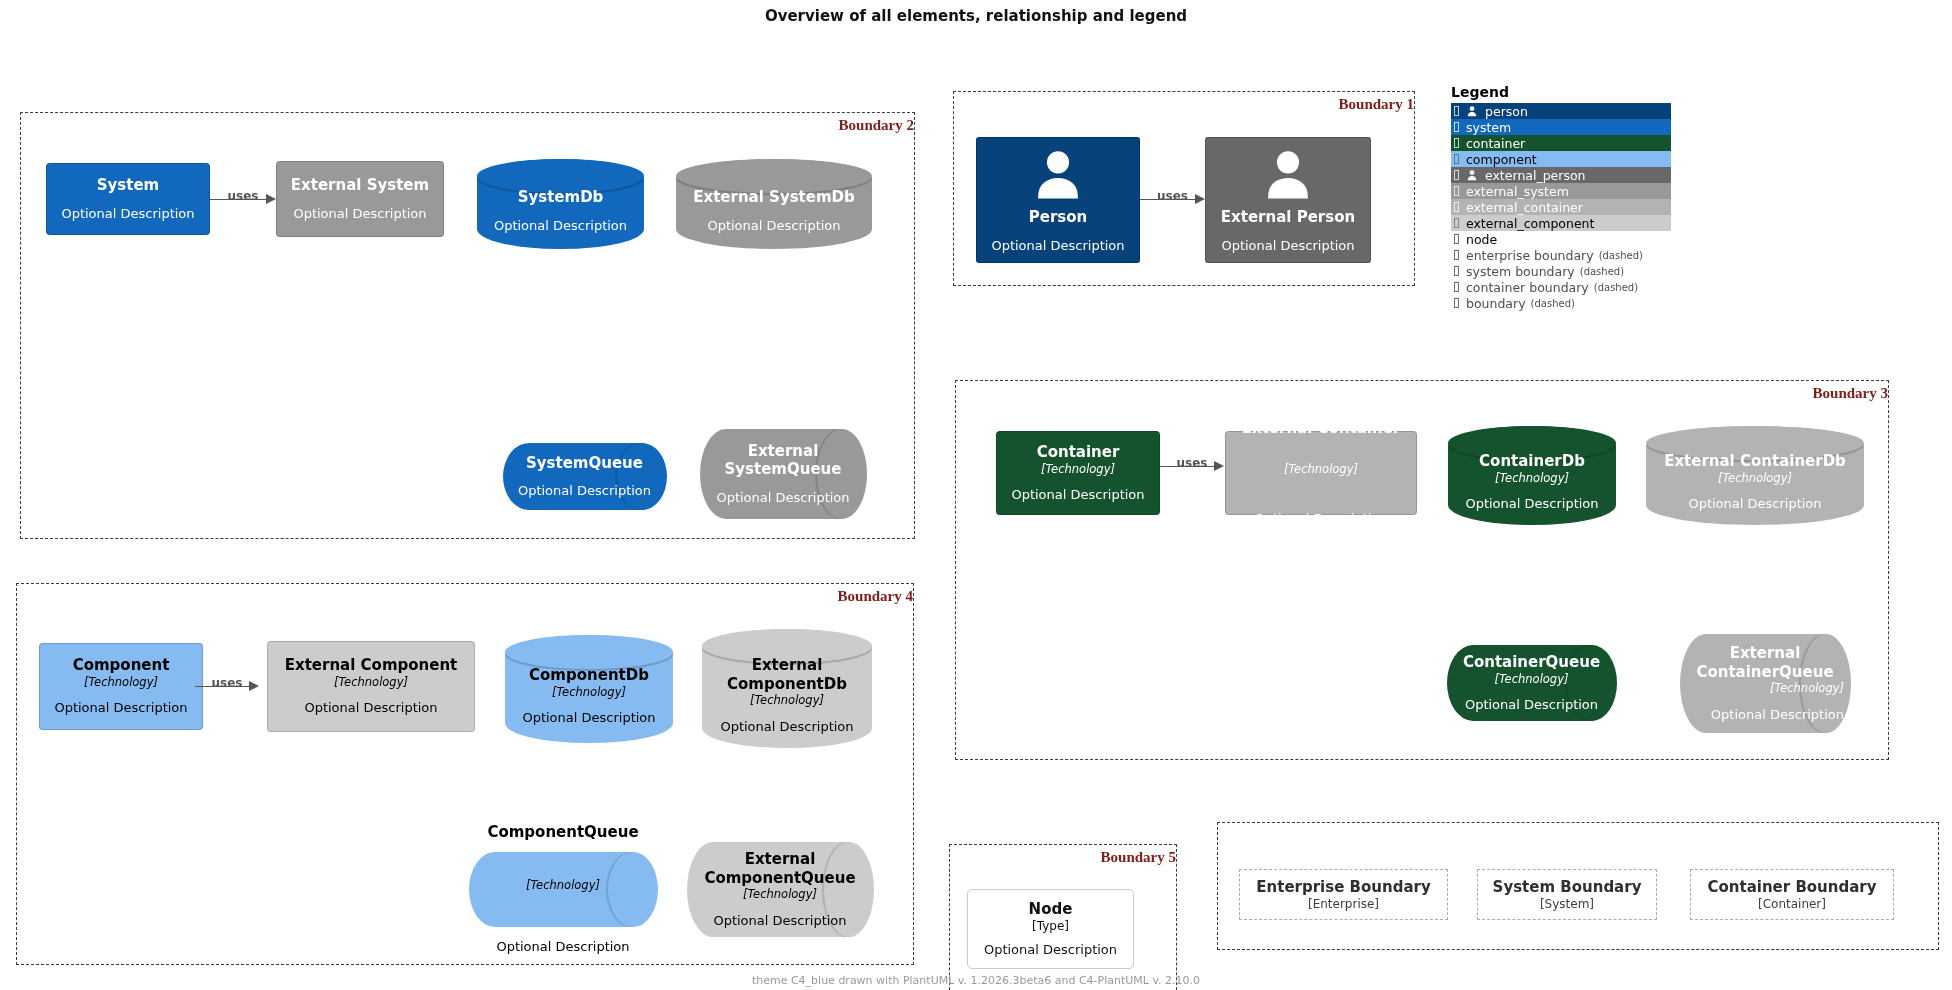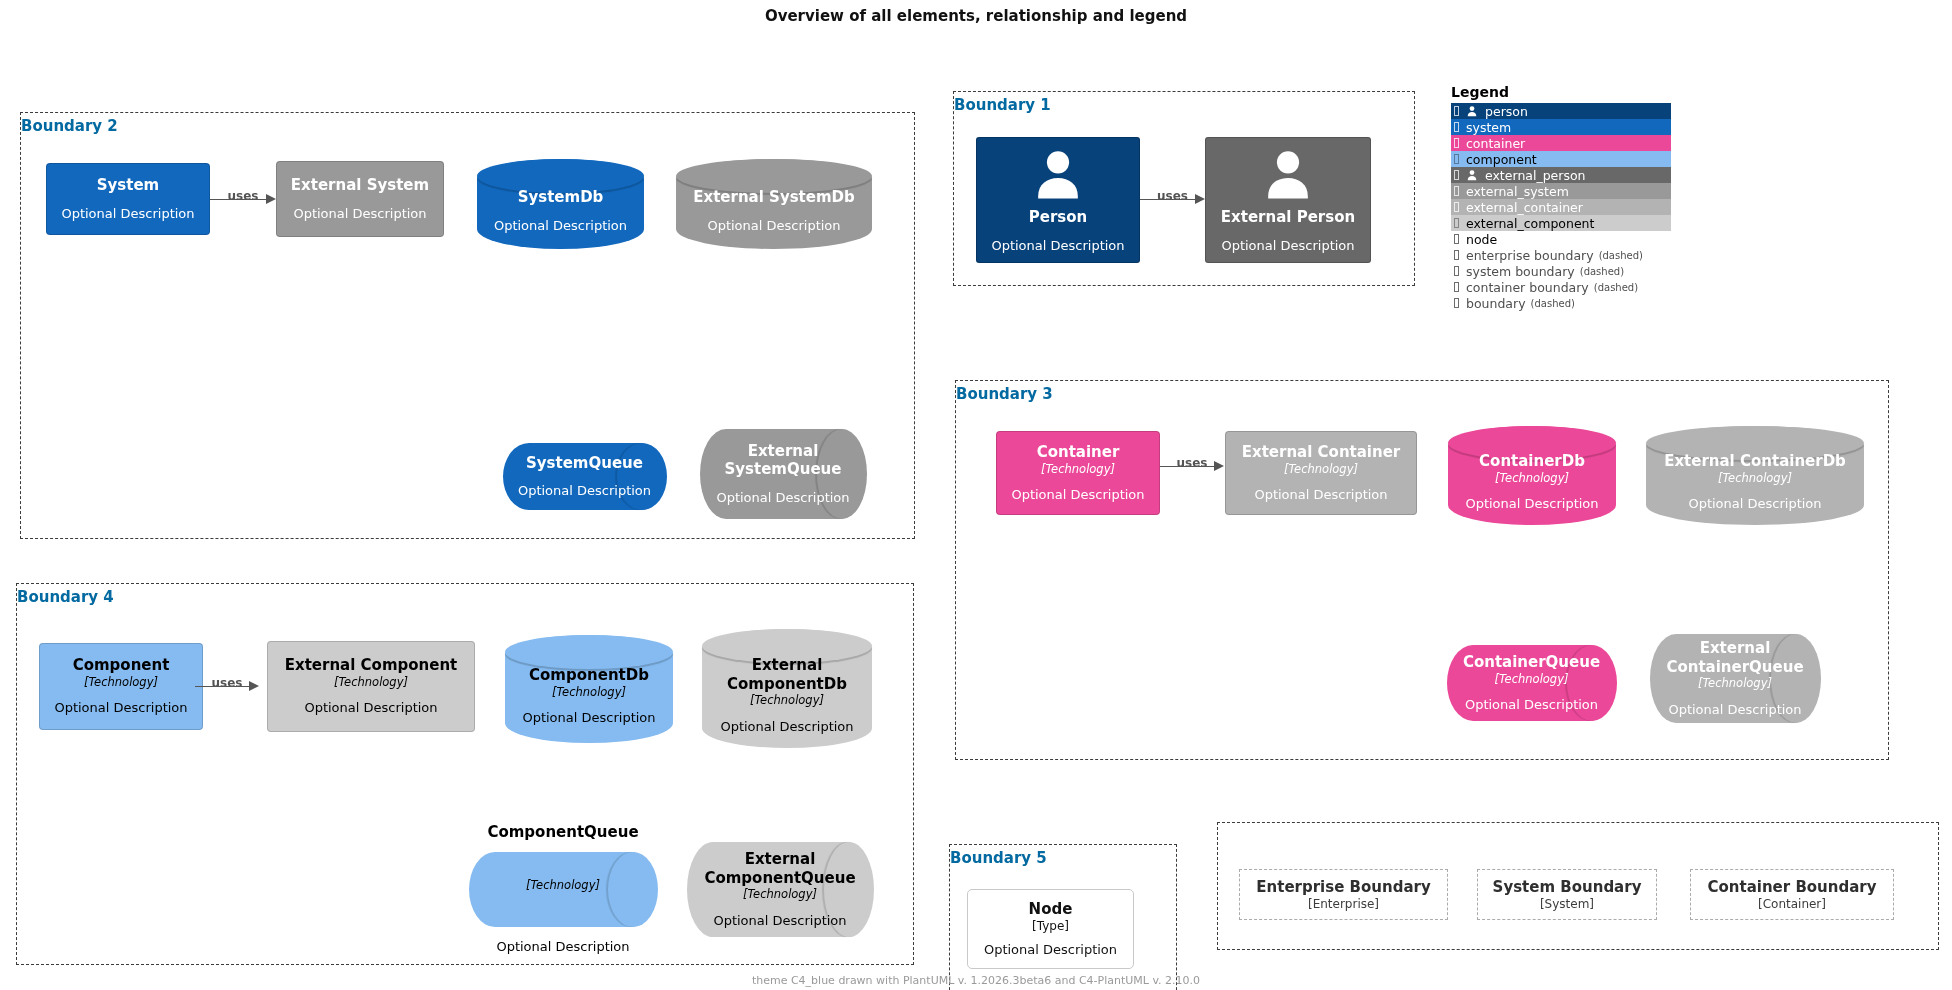--- a/index.html
+++ b/index.html
@@ -17,22 +17,22 @@
   .footer {
     position:absolute; top:974px; left:0; width:1952px; text-align:center;
     font-size:11px; color:#9a9a9a;
   }
 
   
   .boundary {
     position:absolute; border:1.5px dashed #3b3b3b;
   }
   .b-title {
-    position:absolute; top:4px; left:0; right:0; text-align:left;
-    font-weight:bold; font-size:15px; color:#0369a1;
+    position:absolute; top:4px; left:0; right:0; text-align:right;
+    font-weight:bold; font-size:15px; color:#7f1d1d;font-family:Liberation Serif, serif;
   }
   .mini-boundary {
     position:absolute; border:1.2px dashed #ababab;
     display:flex; flex-direction:column; align-items:center; justify-content:center;
     text-align:center; color:#2f2f2f; background:#fff;
   }
   .mini-boundary .name { font-weight:bold; font-size:15px; line-height:1.3; }
   .mini-boundary .tech { font-size:12px; color:#3c3c3c; }
 
   
@@ -60,21 +60,21 @@
     border-radius:50%; background:inherit;
     box-shadow:-2px 0 1px rgba(0,0,0,0.14); z-index:0;
   }
   .node-box {
     background:#ffffff; border:1px solid #c9c9c9; border-radius:5px; color:#111;
   }
 
   
   .c-person      { background:#08427B; color:#fff; }
   .c-system      { background:#1168BD; color:#fff; }
-  .c-container   { background:#ec4899; color:#fff; }
+  .c-container   { background:#14532d; color:#fff; }
   .c-component   { background:#85BBF0; color:#000; }
   .c-xperson     { background:#686868; color:#fff; }
   .c-xsystem     { background:#999999; color:#fff; }
   .c-xcontainer  { background:#B3B3B3; color:#fff; }
   .c-xcomponent  { background:#CCCCCC; color:#000; }
 
   .person-figure { width:58px; height:56px; margin-bottom:6px; position:relative; z-index:1; }
   .person-figure svg { width:100%; height:100%; fill:#ffffff; }
 
   
@@ -179,21 +179,21 @@
 
   <div class="boundary" style="left:955px;top:380px;width:934px;height:380px;">
     <div class="b-title">Boundary 3</div>
 
     <div class="el box c-container" style="left:40px;top:50px;width:164px;height:84px;">
       <div class="name">Container</div>
       <div class="tech">[Technology]</div>
       <div class="desc">Optional Description</div>
     </div>
 
-    <div class="el box c-xcontainer" style="left:269px;top:50px;width:192px;height:84px;">
+    <div class="el box c-xcontainer" style="left:269px;top:50px;width:192px;height:84px;gap:24px;">
       <div class="name">External Container</div>
       <div class="tech">[Technology]</div>
       <div class="desc">Optional Description</div>
     </div>
 
     <div class="el db c-container" style="left:492px;top:45px;width:168px;height:99px;">
       <div class="name">ContainerDb</div>
       <div class="tech">[Technology]</div>
       <div class="desc">Optional Description</div>
     </div>
@@ -203,21 +203,21 @@
       <div class="tech">[Technology]</div>
       <div class="desc">Optional Description</div>
     </div>
 
     <div class="el queue c-container" style="left:491px;top:264px;width:169px;height:76px;">
       <div class="name">ContainerQueue</div>
       <div class="tech">[Technology]</div>
       <div class="desc">Optional Description</div>
     </div>
 
-    <div class="el queue c-xcontainer" style="left:694px;top:253px;width:170px;height:89px;">
+    <div class="el queue c-xcontainer" style="left:724px;top:253px;width:170px;height:99px;align-items:flex-end;">
       <div class="name">External ContainerQueue</div>
       <div class="tech">[Technology]</div>
       <div class="desc">Optional Description</div>
     </div>
   </div>
 
   <div class="boundary" style="left:9px;top:583px;width:898px;height:382px;margin-left:7px;">
     <div class="b-title">Boundary 4</div>
 
     <div class="el box c-component" style="left:22px;top:59px;width:164px;height:87px;">

